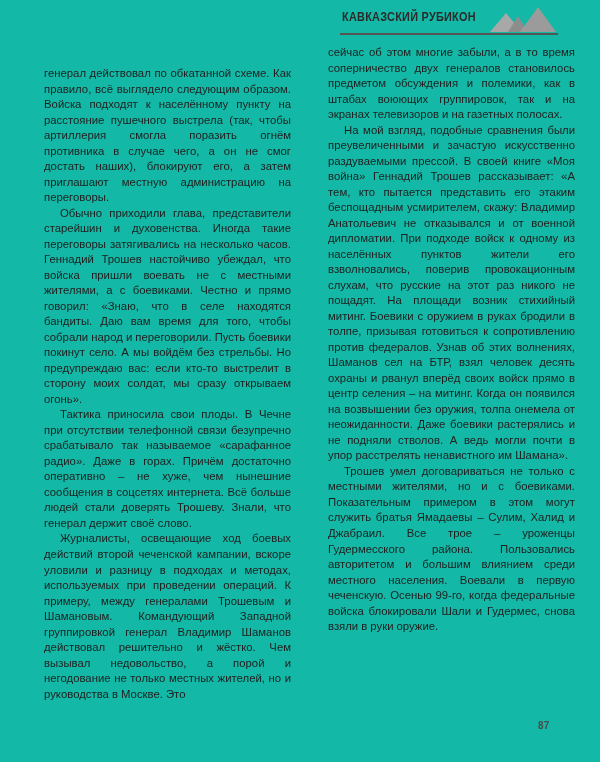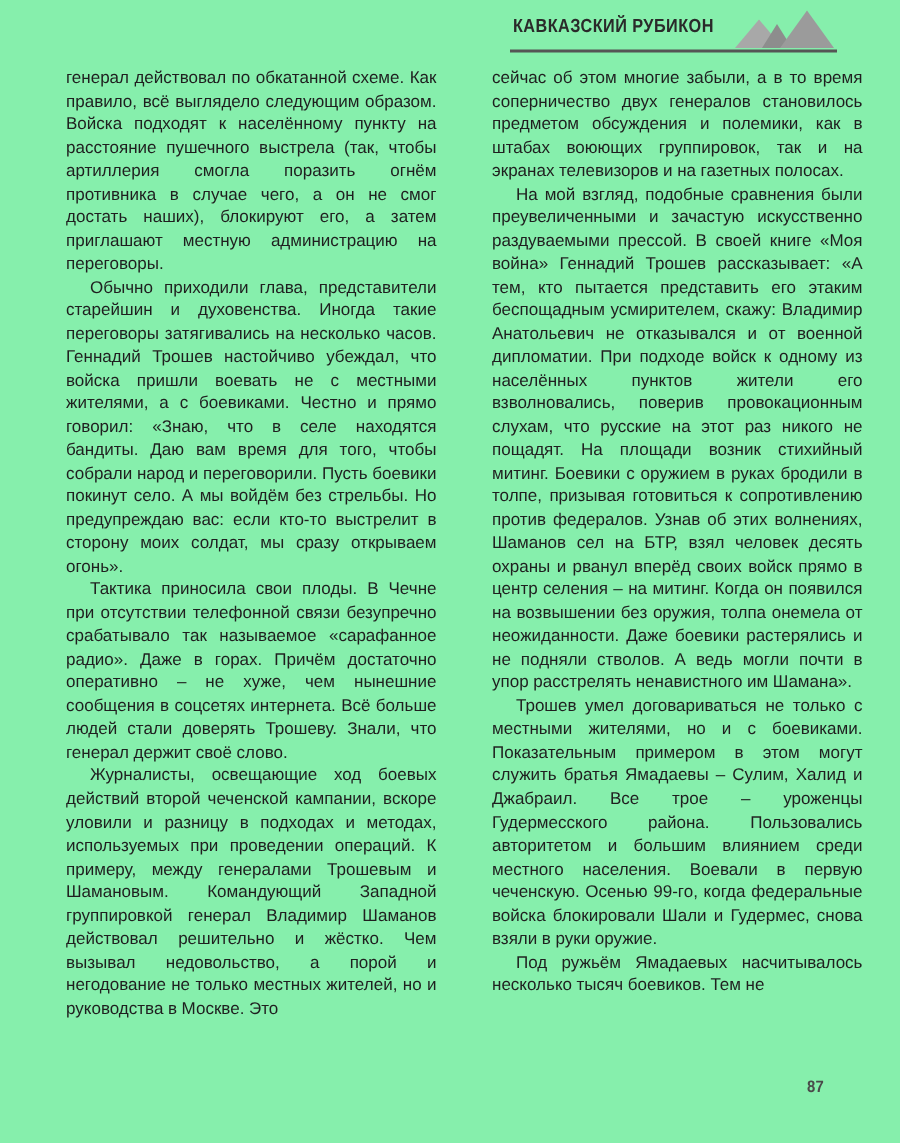--- a/index.html
+++ b/index.html
@@ -14,21 +14,21 @@
     position: relative;
     overflow: hidden;
     font-family: "Liberation Sans", "DejaVu Sans", sans-serif;
     color: #1d1d1d;
     -webkit-font-smoothing: antialiased;
   }
 
   .page {
     position: absolute;
     inset: 0;
-    background: #86efac;
+    background: #14b8a6;
   }
 
   
   .running-head {
     position: absolute;
     left: 340px;
     top: 8px;
     width: 218px;
     height: 30px;
   }
@@ -70,21 +70,21 @@
     top: 45px;
     width: 247px;
     font-size: 11.35px;
     line-height: 15.52px;
     text-align: justify;
     text-justify: inter-word;
     color: #1f1f1f;
     hyphens: manual;
     word-spacing: -0.1px;
   }
-  .column.left  { left: 44px; }
+  .column.left  { left: 44px; margin-top: 21px; }
   .column.right { left: 303px; margin-left: 25px; }
 
   .column p {
     margin: 0;
     text-indent: 16px;
     text-align: justify;
   }
   .column p.no-indent { text-indent: 0; }
 
   
@@ -127,18 +127,17 @@
     <p class="no-indent">генерал действовал по обкатанной схеме. Как правило, всё выглядело следующим образом. Войска подходят к населённому пункту на расстояние пушечного выстрела (так, чтобы артиллерия смогла поразить огнём противника в случае чего, а он не смог достать наших), блокируют его, а затем приглашают местную администрацию на переговоры.</p>
     <p>Обычно приходили глава, представители старейшин и духовенства. Иногда такие переговоры затягивались на несколько часов. Геннадий Трошев настойчиво убеждал, что войска пришли воевать не с местными жителями, а с боевиками. Честно и прямо говорил: «Знаю, что в селе находятся бандиты. Даю вам время для того, чтобы собрали народ и переговорили. Пусть боевики покинут село. А мы войдём без стрельбы. Но предупреждаю вас: если кто-то выстрелит в сторону моих солдат, мы сразу открываем огонь».</p>
     <p>Тактика приносила свои плоды. В Чечне при отсутствии телефонной связи безупречно срабатывало так называемое «сарафанное радио». Даже в горах. Причём достаточно оперативно – не хуже, чем нынешние сообщения в соцсетях интернета. Всё больше людей стали доверять Трошеву. Знали, что генерал держит своё слово.</p>
     <p>Журналисты, освещающие ход боевых действий второй чеченской кампании, вскоре уловили и разницу в подходах и методах, используемых при проведении операций. К примеру, между генералами Трошевым и Шамановым. Командующий Западной группировкой генерал Владимир Шаманов действовал решительно и жёстко. Чем вызывал недовольство, а порой и негодование не только местных жителей, но и руководства в Москве. Это</p>
   </div>
 
   <div class="column right">
     <p class="no-indent">сейчас об этом многие забыли, а в то время соперничество двух генералов становилось предметом обсуждения и полемики, как в штабах воюющих группировок, так и на экранах телевизоров и на газетных полосах.</p>
     <p>На мой взгляд, подобные сравнения были преувеличенными и зачастую искусственно раздуваемыми прессой. В своей книге «Моя война» Геннадий Трошев рассказывает: «А тем, кто пытается представить его этаким беспощадным усмирителем, скажу: Владимир Анатольевич не отказывался и от военной дипломатии. При подходе войск к одному из населённых пунктов жители его взволновались, поверив провокационным слухам, что русские на этот раз никого не пощадят. На площади возник стихийный митинг. Боевики с оружием в руках бродили в толпе, призывая готовиться к сопротивлению против федералов. Узнав об этих волнениях, Шаманов сел на БТР, взял человек десять охраны и рванул вперёд своих войск прямо в центр селения – на митинг. Когда он появился на возвышении без оружия, толпа онемела от неожиданности. Даже боевики растерялись и не подняли стволов. А ведь могли почти в упор расстрелять ненавистного им Шамана».</p>
     <p>Трошев умел договариваться не только с местными жителями, но и с боевиками. Показательным примером в этом могут служить братья Ямадаевы – Сулим, Халид и Джабраил. Все трое – уроженцы Гудермесского района. Пользовались авторитетом и большим влиянием среди местного населения. Воевали в первую чеченскую. Осенью 99-го, когда федеральные войска блокировали Шали и Гудермес, снова взяли в руки оружие.</p>
-    <p>Под ружьём Ямадаевых насчитывалось несколько тысяч боевиков. Тем не</p>
   </div>
 
   <div class="folio">87</div>
 
 </div>
 
 </body></html>

